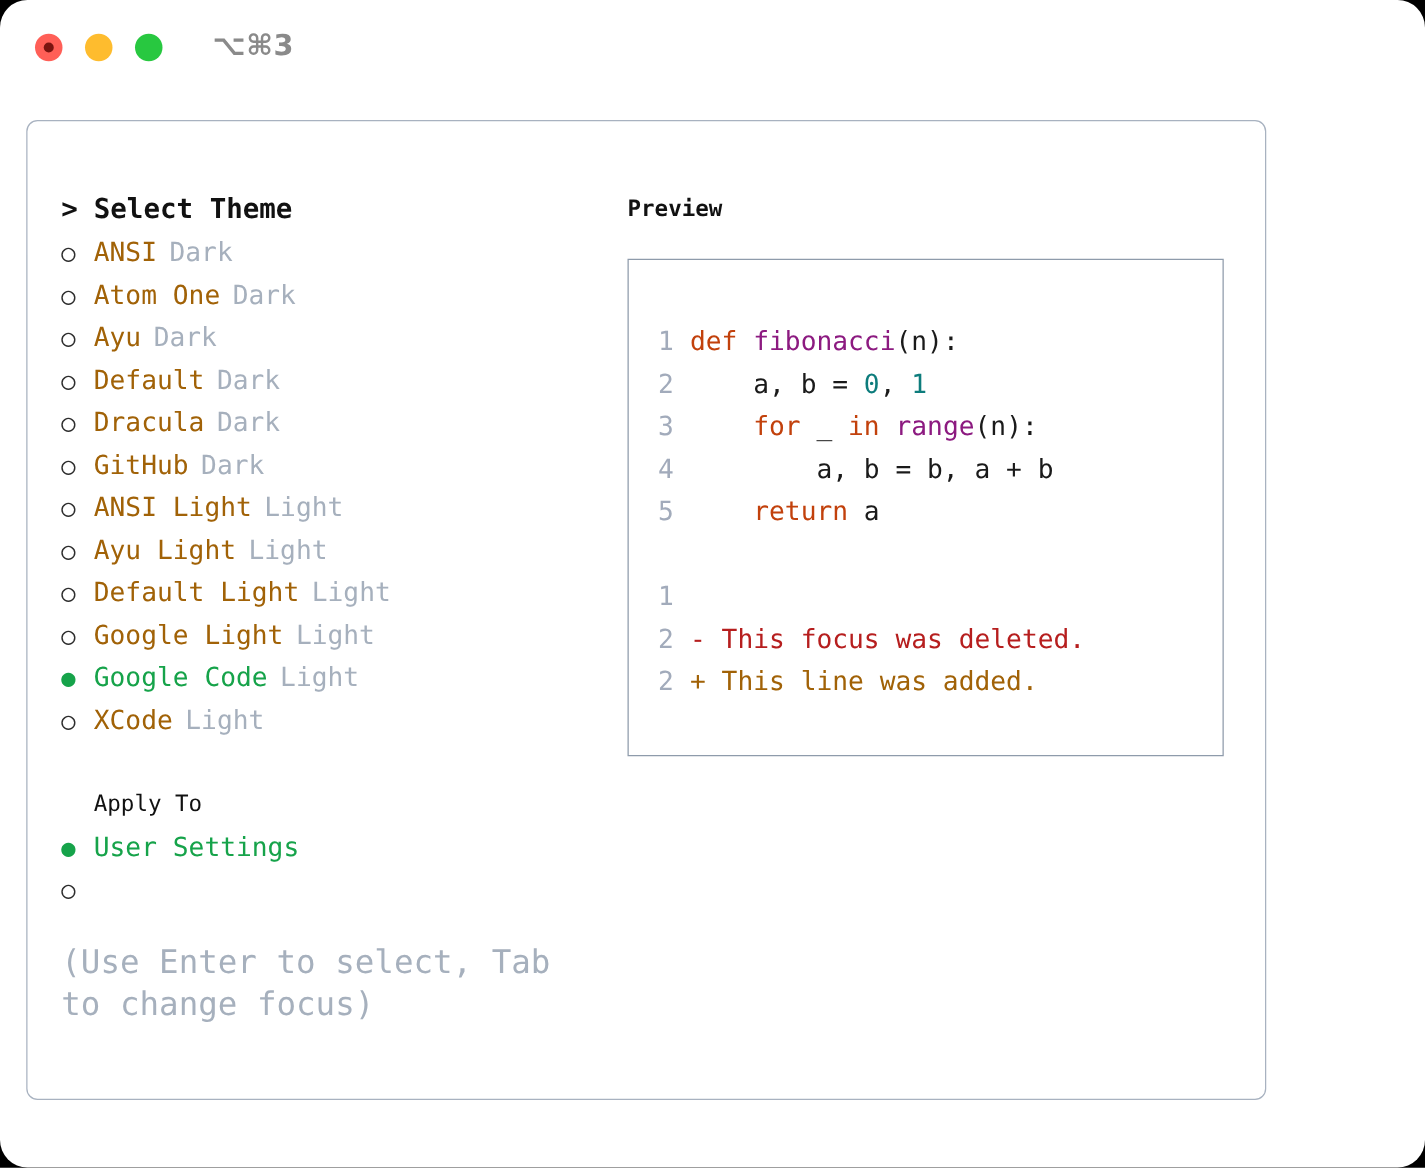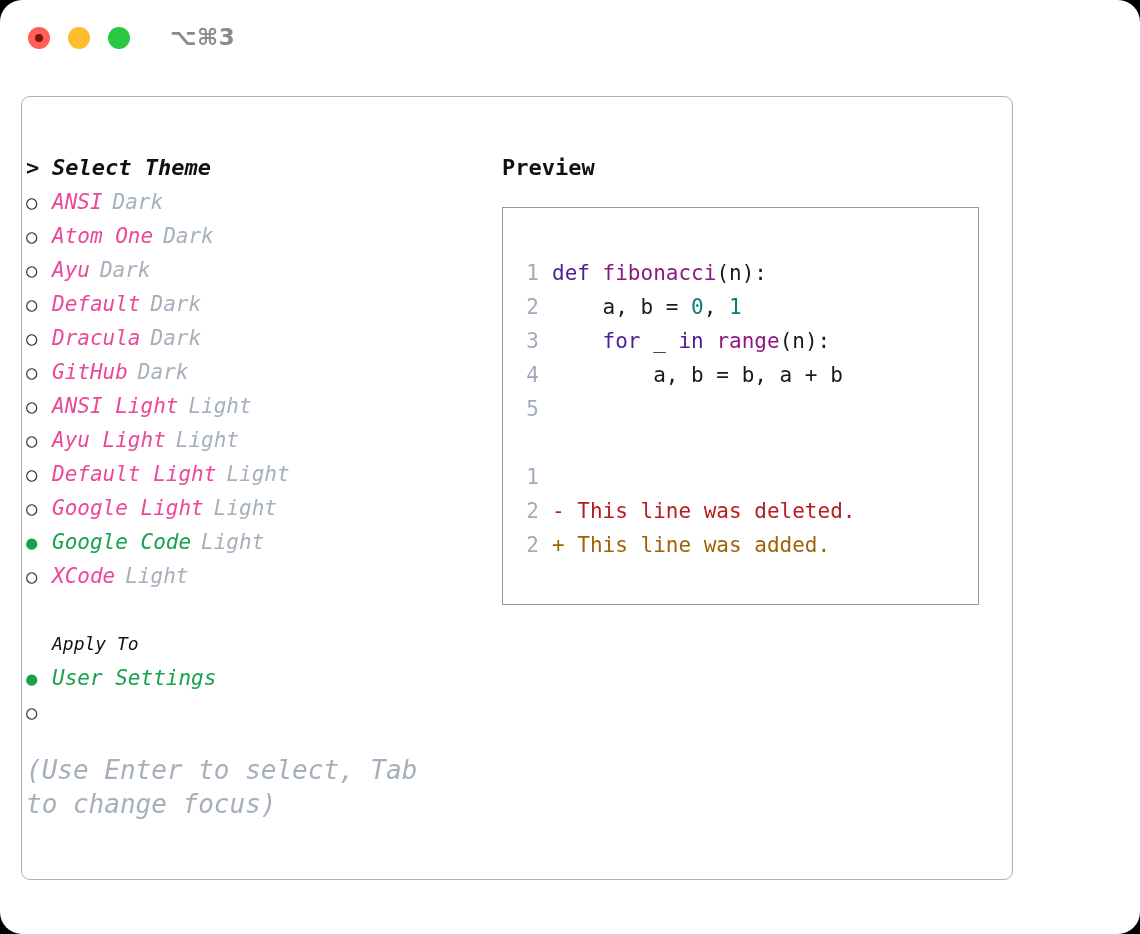--- a/index.html
+++ b/index.html
@@ -69,24 +69,23 @@
     height: 784px;
     border: 1.5px solid #a8b2c0;
     border-radius: 9px;
     box-sizing: border-box;
     background: #ffffff;
   }
 
   
   #left-col {
     position: absolute;
-    left: 4px;
+    left: 27px;
     top: 54px;
     width: 440px;
-    font-style: italic;
   }
 
   .list-header {
     font-size: 22px;
     font-weight: bold;
     color: #111111;
     line-height: 34px;
     white-space: pre;
   }
   .list-header .marker { display: inline-block; width: 26px; }
@@ -101,21 +100,21 @@
   }
   .bullet {
     display: inline-block;
     width: 26px;
     flex: 0 0 26px;
     font-size: 19px;
     line-height: 34px;
   }
   .bullet.off { color: #2d2d2d; }
   .bullet.on  { color: #16a34a; }
-  .opt-label { color: #ec4899; }
+  .opt-label { color: #a16207; }
   .opt-label.sel { color: #16a34a; }
   .opt-variant { color: #a6b0bd; padding-left: 10px; text-align: center; }
 
   .section-head {
     font-size: 18px;
     color: #111111;
     line-height: 34px;
     height: 34px;
     white-space: pre;
   }
@@ -132,21 +131,21 @@
   }
 
   
   #right-col {
     position: absolute;
     left: 480px;
     top: 54px;
     width: 490px;
   }
   #preview-title {
-    font-size: 22px;
+    font-size: 18px;
     font-weight: bold;
     color: #111111;
     line-height: 34px;
   }
   #preview-box {
     margin-top: 22px;
     width: 477px;
     height: 398px;
     border: 1.5px solid #8e9bab;
     box-sizing: border-box;
@@ -161,21 +160,21 @@
     white-space: pre;
   }
   .lineno {
     flex: 0 0 36px;
     text-align: right;
     color: #a2abbb;
     padding-right: 13px;
   }
   .code-body { color: #1a1a1a; }
 
-  .kw   { color: #4c1d95; }
+  .kw   { color: #c2410c; }
   .fn   { color: #8c1a80; }
   .num  { color: #0d7c7c; }
   .pl   { color: #1a1a1a; }
 
   .diff-gap { height: 34px; }
   .diff-ctx { color: #8c8c8c; }
   .diff-del { color: #b61e1e; }
   .diff-add { color: #a16207; }
 </style>
 </head>
@@ -225,25 +224,25 @@
     </div>
 
     <div id="right-col">
       <div id="preview-title">Preview</div>
       <div id="preview-box">
         <div id="code-block">
             <div class="code-line"><span class="lineno">1</span><span class="code-body"><span class="kw">def </span><span class="fn">fibonacci</span><span class="pl">(n):</span></span></div>
             <div class="code-line"><span class="lineno">2</span><span class="code-body"><span class="pl">    a, b = </span><span class="num">0</span><span class="pl">, </span><span class="num">1</span></span></div>
             <div class="code-line"><span class="lineno">3</span><span class="code-body"><span class="pl">    </span><span class="kw">for</span><span class="pl"> _ </span><span class="kw">in</span><span class="pl"> </span><span class="fn">range</span><span class="pl">(n):</span></span></div>
             <div class="code-line"><span class="lineno">4</span><span class="code-body"><span class="pl">        a, b = b, a + b</span></span></div>
-            <div class="code-line"><span class="lineno">5</span></div>
+            <div class="code-line"><span class="lineno">5</span><span class="code-body"><span class="pl">    </span><span class="kw">return</span><span class="pl"> a</span></span></div>
           </div>
         <div class="diff-gap"></div>
         <div id="diff-block">
             <div class="code-line"><span class="lineno">1</span></div>
-            <div class="code-line"><span class="lineno">2</span><span class="diff-del">- This line was deleted.</span></div>
+            <div class="code-line"><span class="lineno">2</span><span class="diff-del">- This focus was deleted.</span></div>
             <div class="code-line"><span class="lineno">2</span><span class="diff-add">+ This line was added.</span></div>
           </div>
       </div>
     </div>
 
   </div>
 </div>
 
 </body></html>

